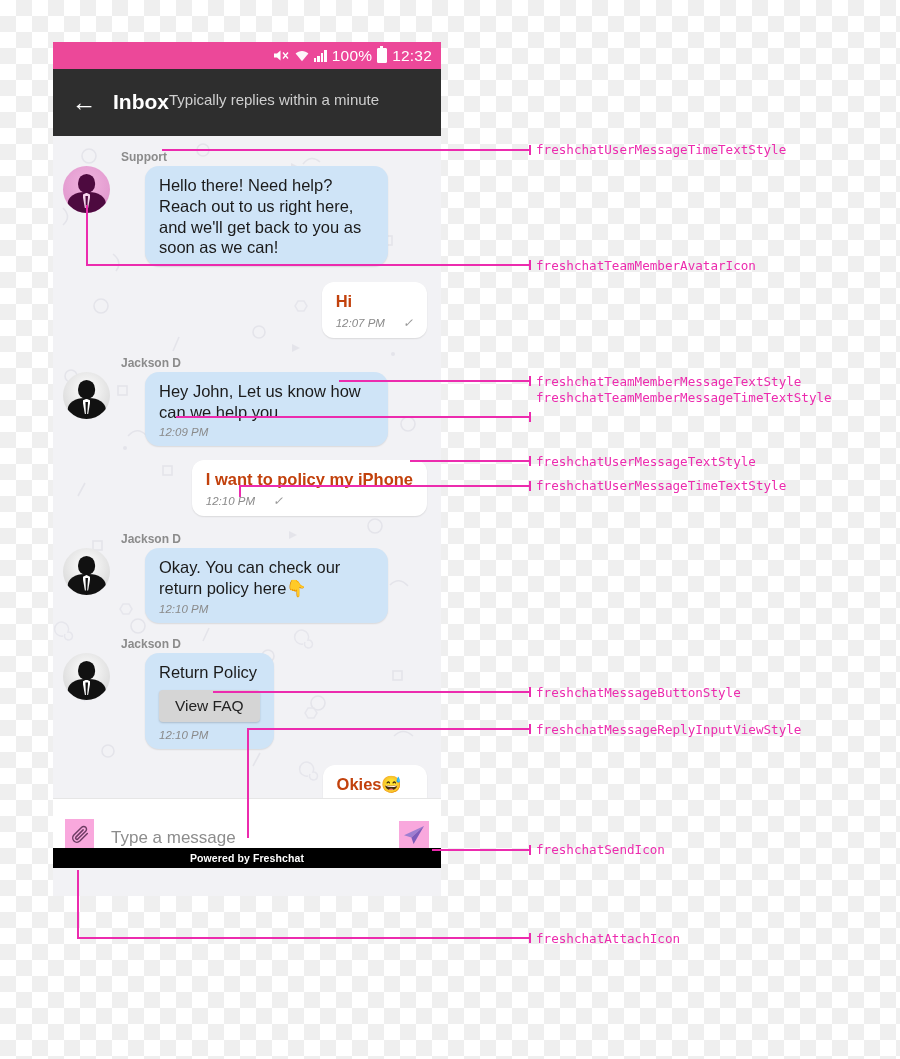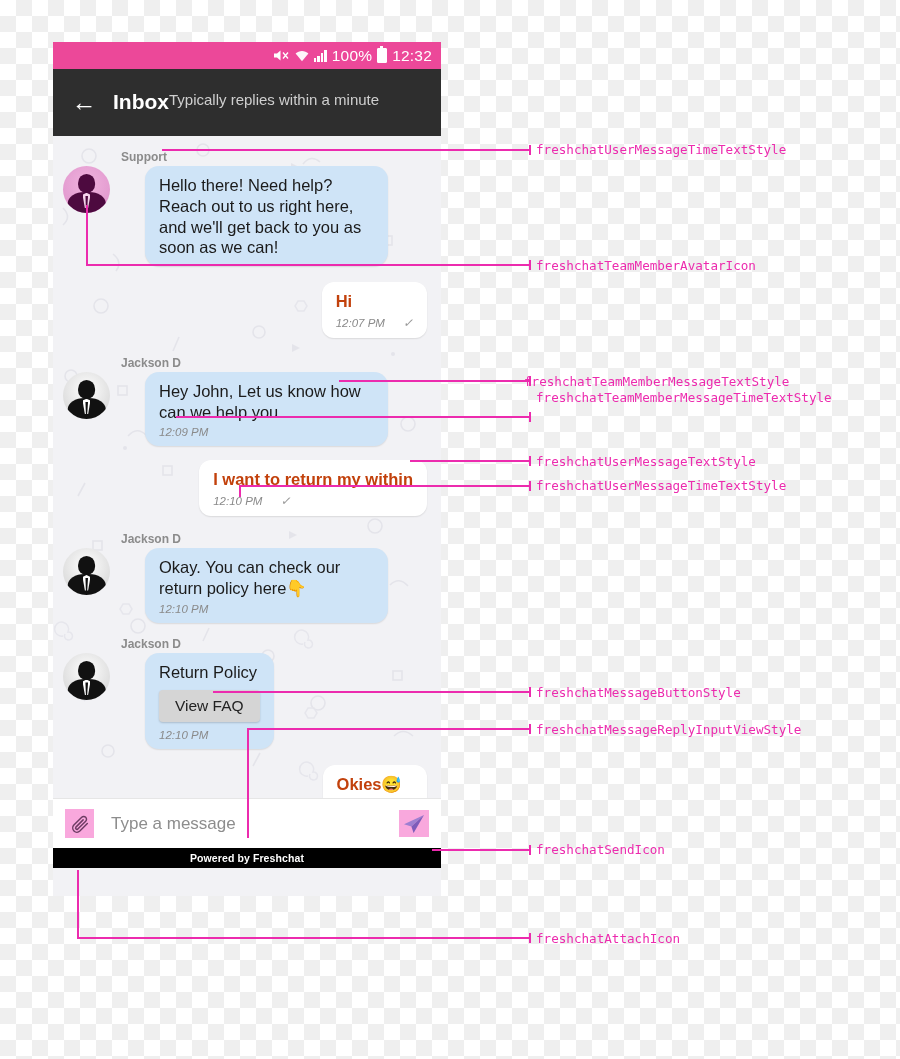--- a/index.html
+++ b/index.html
@@ -82,21 +82,21 @@
   .time{font-size:11.5px;color:#8a8a8a;margin-top:4px;display:flex;align-items:center;gap:18px;font-style:italic;}
   .tick{font-size:12px;color:#9a9a9a;}
   .faqbtn{
     background:#d5d5d5;border:none;border-radius:4px;padding:7px 16px;margin:7px 0 3px 0;
     font-size:15.5px;color:#232323;font-family:"Liberation Sans",sans-serif;display:inline-block;
     box-shadow:0 1px 2px rgba(0,0,0,.18);
   }
 
   
   .replybar{
-    height:50px;background:#fff;display:flex;align-items:center;padding:0 12px;box-sizing:border-box;
+    height:50px;background:#fff;display:flex;align-items:flex-end;padding:0 12px;box-sizing:border-box;
     border-top:1px solid #e6e6e6;
   }
   .attach{width:29px;height:29px;background:#f9a8dd;display:flex;align-items:center;justify-content:center;flex:0 0 29px;}
   .replyinput{flex:1;font-size:17px;color:#8d8d8d;padding-left:17px;}
   .sendwrap{width:30px;height:27px;background:#f9a8dd;display:flex;align-items:center;justify-content:center;flex:0 0 30px;}
   .footer{height:20px;background:#000;color:#fff;font-size:10.5px;font-weight:bold;
           display:flex;align-items:center;justify-content:center;letter-spacing:.1px;}
 
   
   #annos{position:absolute;left:0;top:0;width:900px;height:1059px;pointer-events:none;}
@@ -243,21 +243,21 @@
           <span class="tie"></span>
       </div>
       <div class="bubble in">
         <div class="msg">Hey John, Let us know how can we help you</div>
         <div class="time">12:09 PM</div>
       </div>
     </div>
 
     <div class="row out" style="margin-top:14px;">
       <div class="bubble out">
-        <div class="msg out">I want to return my within</div>
+        <div class="msg out">I want to policy my iPhone</div>
         <div class="time">
           <span>12:10 PM</span>
           <span class="tick">✓</span>
         </div>
       </div>
     </div>
 
     <div class="sender" style="margin-top:16px;">Jackson D</div>
     <div class="row">
       <div class="avatar">
@@ -347,21 +347,21 @@
       <path d="M530 845 V855"></path>
 
     <path d="M78 870 V938 H530"></path>
       <path d="M530 933 V943"></path>
   </g>
 </svg>
 
 <div id="labels">
   <div class="lbl" style="left:536px;top:142px;">freshchatUserMessageTimeTextStyle</div>
   <div class="lbl" style="left:536px;top:258px;">freshchatTeamMemberAvatarIcon</div>
-  <div class="lbl" style="left:524px;top:374px;">freshchatTeamMemberMessageTextStyle</div>
+  <div class="lbl" style="left:536px;top:374px;">freshchatTeamMemberMessageTextStyle</div>
   <div class="lbl" style="left:536px;top:390px;">freshchatTeamMemberMessageTimeTextStyle</div>
   <div class="lbl" style="left:536px;top:454px;">freshchatUserMessageTextStyle</div>
   <div class="lbl" style="left:536px;top:478px;">freshchatUserMessageTimeTextStyle</div>
   <div class="lbl" style="left:536px;top:685px;">freshchatMessageButtonStyle</div>
   <div class="lbl" style="left:536px;top:722px;">freshchatMessageReplyInputViewStyle</div>
   <div class="lbl" style="left:536px;top:842px;">freshchatSendIcon</div>
   <div class="lbl" style="left:536px;top:931px;">freshchatAttachIcon</div>
 </div>
 
 </body></html>

